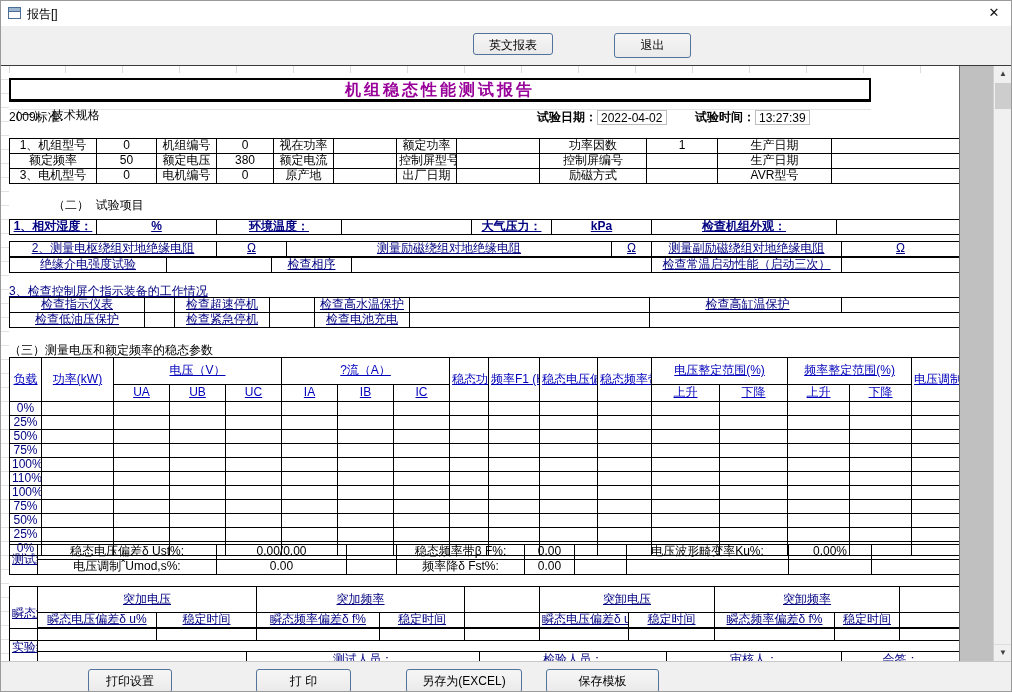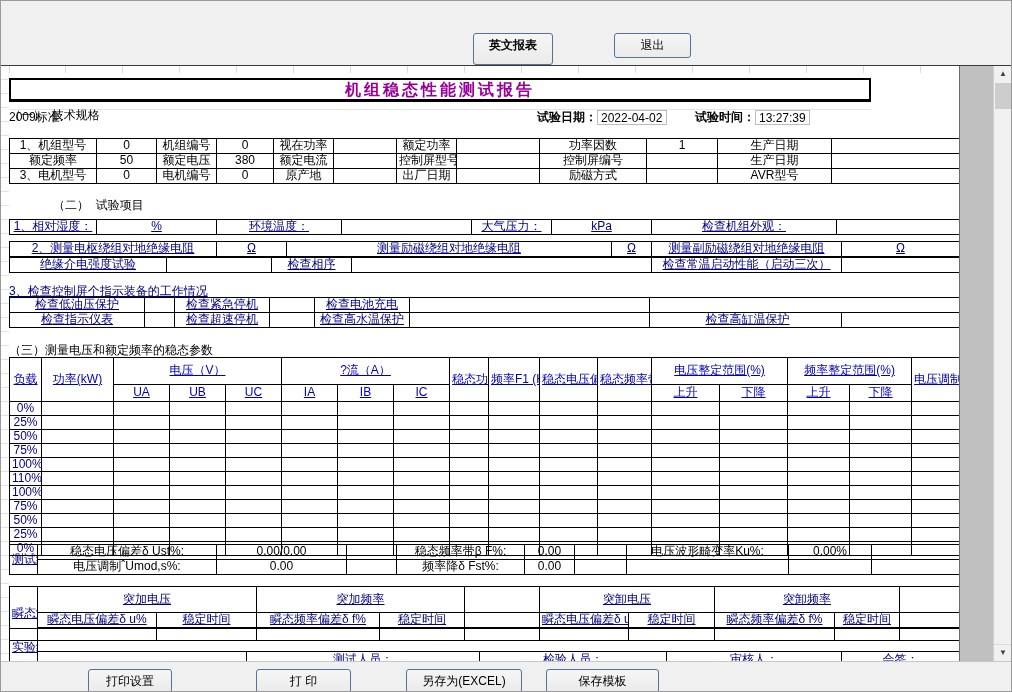--- a/index.html
+++ b/index.html
@@ -9,21 +9,21 @@
   .titlebar{position:absolute;top:0;left:0;right:0;height:25px;background:#ffffff;}
   .appicon{position:absolute;left:7px;top:6px;width:13px;height:12px;border:1px solid #4a6e96;background:#fff;box-sizing:border-box;}
   .appicon .bar{height:3px;background:#9db6d0;border-bottom:1px solid #4a6e96;}
   .apptitle{position:absolute;left:26px;top:5px;font-size:12px;color:#000;}
   .closebox{position:absolute;right:8px;top:3px;width:18px;height:18px;text-align:center;line-height:18px;font-size:13px;color:#111;cursor:pointer;}
 
   
   .toolbar{position:absolute;top:25px;left:0;right:0;height:39px;background:#f0f0f0;}
   .brand{position:absolute;left:13px;top:2px;font-family:"Liberation Serif","DejaVu Serif",serif;font-style:italic;font-weight:bold;font-size:22px;letter-spacing:3px;color:#0000c8;text-decoration:underline;}
   .btn{position:absolute;background:linear-gradient(#f6f6f6,#eaeaea);border:1px solid #52749c;border-radius:3px;font-size:12px;color:#000;text-align:center;box-sizing:border-box;cursor:pointer;}
-  .btn-en{left:472px;top:7px;width:80px;height:32px;line-height:23px;font-weight:bold;}
+  .btn-en{left:472px;top:7px;width:80px;height:22px;line-height:23px;}
   .btn-exit{left:613px;top:7px;width:77px;height:25px;line-height:23px;}
 
   
   .gridarea{position:absolute;top:64px;left:0;width:1012px;height:596px;background:#ffffff;border-top:1px solid #3a3a3a;box-sizing:border-box;}
   .colticks{position:absolute;left:8px;top:0;width:950px;height:7px;border-bottom:1px solid #d8d8d8;background:repeating-linear-gradient(to right,transparent 0 56px,#dcdcdc 56px 57px);}
   .rowticks{position:absolute;left:0;top:0;width:8px;height:595px;border-right:1px solid #d8d8d8;background:repeating-linear-gradient(to bottom,transparent 0 13px,#e2e2e2 13px 14px);}
   .deadarea{position:absolute;left:958px;top:0;width:34px;height:595px;background:#c0c0c0;border-left:1px solid #6b6b6b;}
   .vscroll{position:absolute;left:992px;top:0;width:18px;height:595px;background:#f0f0f0;border-left:1px solid #d0d0d0;}
   .vs-up,.vs-down{position:absolute;left:0;width:18px;height:16px;background:#f0f0f0;color:#404040;font-size:8px;text-align:center;line-height:16px;cursor:pointer;}
   .vs-up{top:0;}
@@ -40,21 +40,21 @@
   .daterow .grow{flex:1 1 auto;}
   .dlabel{font-weight:bold;white-space:pre;}
   .valbox{border:1px solid #bdbdbd;height:15px;line-height:14px;box-sizing:border-box;padding-left:3px;white-space:nowrap;overflow:hidden;}
   .sectitle{white-space:pre;height:13px;line-height:13px;}
   .st1{top:36px;} .st2{top:126px;margin-left:44px;} .st3{top:212px;color:#000080;text-decoration:underline;} .st4{top:271px;}
   .s1{top:65px;} .s2r1{top:146px;} .s2r2{top:168px;} .s2r3{top:184px;}
   .s3{top:224px;} .steady{top:284px;} .results{top:471px;} .transient{top:513px;} .footer{top:555px;}
 
   table.rtab{border-collapse:collapse;table-layout:fixed;width:950px;}
   table.rtab td{border:1px solid #000;padding:0 2px;margin:0;text-align:center;white-space:nowrap;overflow:hidden;font-size:12px;line-height:1.1;height:15px;box-sizing:border-box;}
-  .s2r1 td{height:22px;} .s2r2 td{height:16px;} .s2r3 td{height:15px;}
+  .s2r1 td{height:22px;font-weight:bold;} .s2r2 td{height:16px;} .s2r3 td{height:15px;}
   .s3 td{height:15px;}
   .steady thead tr.gh td{height:27px;} .steady thead tr.sh td{height:17px;}
   .steady tbody td{height:13px;line-height:13px;}
   .results td{height:16px;}
   .transient tr.ta td{height:26px;} .transient tr.tb td{height:15px;} .transient tr.tc td{height:13px;}
   .footer tr.fa td{height:23px;} .footer tr.fb td{height:16px;}
 
   td.left{text-align:left;}
   td.right{text-align:right;padding-right:3px;}
   td.vleft{text-align:left;padding-left:3px;}
@@ -68,20 +68,27 @@
   .btn-pset{left:87px;top:7px;width:84px;height:24px;line-height:22px;}
   .btn-print{left:255px;top:7px;width:95px;height:24px;line-height:22px;}
   .btn-excel{left:405px;top:7px;width:116px;height:24px;line-height:22px;}
   .btn-tpl{left:545px;top:7px;width:113px;height:24px;line-height:22px;}
 </style>
 </head>
 <body>
 
 <div class="window">
 
+  <div class="titlebar">
+    <div class="appicon">
+        <div class="bar"></div>
+      </div>
+    <span class="apptitle">报告[]</span>
+    <div class="closebox">✕</div>
+  </div>
 
   <div class="toolbar">
     <div class="btn btn-en">英文报表</div>
     <div class="btn btn-exit">退出</div>
   </div>
 
   <div class="gridarea">
     <div class="colticks"></div>
     <div class="rowticks"></div>
 
@@ -242,37 +249,37 @@
             <col style="width:30px">
             <col style="width:95px">
             <col style="width:45px">
             <col style="width:95px">
             <col style="width:240px">
             <col style="width:192px">
             <col style="width:118px">
           </colgroup>
         <tbody>
             <tr>
+          <td class="navy ul">检查指示仪表</td>
+          <td></td>
+          <td class="navy ul">检查超速停机</td>
+          <td></td>
+          <td class="navy ul">检查高水温保护</td>
+          <td></td>
+          <td class="left navy ul" style="padding-left:6px">检查高缸温保护</td>
+          <td></td>
+        </tr>
+        <tr>
           <td class="navy ul">检查低油压保护</td>
           <td></td>
           <td class="navy ul">检查紧急停机</td>
           <td></td>
           <td class="navy ul">检查电池充电</td>
           <td></td>
           <td colspan="2"></td>
-        </tr>
-        <tr>
-          <td class="navy ul">检查指示仪表</td>
-          <td></td>
-          <td class="navy ul">检查超速停机</td>
-          <td></td>
-          <td class="navy ul">检查高水温保护</td>
-          <td></td>
-          <td class="left navy ul" style="padding-left:6px">检查高缸温保护</td>
-          <td></td>
         </tr>
       </tbody>
         </table>
 
       <div class="rblock sectitle st4">（三）测量电压和额定频率的稳态参数</div>
 
       <table class="rtab rblock steady">
         <colgroup>
             <col style="width:32px">
             <col style="width:72px">

